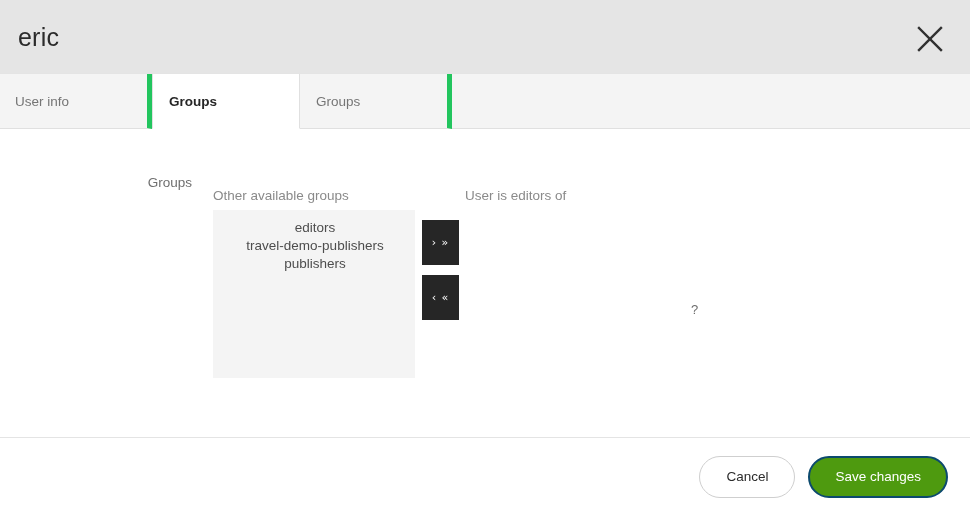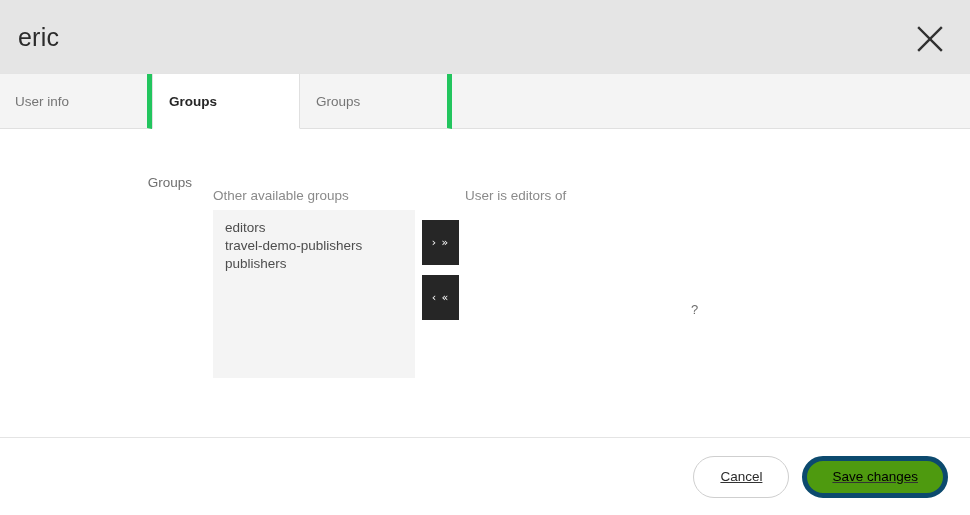--- a/index.html
+++ b/index.html
@@ -145,20 +145,21 @@
     overflow: hidden;
     cursor: default;
   }
   .picklist-option {
     font-size: 13.5px;
     color: #4d4d4d;
     line-height: 18.2px;
     padding: 0 10px 0 12px;
     white-space: nowrap;
     cursor: pointer;
+    text-align: center;
   }
 
   
   .transfer-buttons {
     position: absolute;
     left: 422px;
     top: 48px;
     width: 37px;
   }
   .transfer-button {
@@ -192,21 +193,20 @@
     position: relative;
     height: 78px;
     flex: 0 0 78px;
     border-top: 1px solid #e4e4e4;
     background: #ffffff;
     box-sizing: border-box;
     display: flex;
     align-items: center;
     justify-content: flex-end;
     padding-right: 22px;
-    text-decoration: underline;
   }
   .btn {
     border-radius: 22px;
     font-size: 13.5px;
     cursor: pointer;
     display: flex;
     align-items: center;
     justify-content: center;
     box-sizing: border-box;
     white-space: nowrap;
@@ -216,22 +216,22 @@
     padding: 0 26px;
     background: #ffffff;
     border: 1px solid #cfcfcf;
     color: #2b2b2b;
     margin-right: 13px;
   }
   .btn-save {
     height: 42px;
     padding: 0 25px;
     background: #4e9a0f;
-    border: 5px solid #0c4a6e;
-    color: #000000;
+    border: 2px solid #0c4a6e;
+    color: #ffffff;
   }
 </style>
 </head>
 <body>
 
 <div class="dialog">
 
   <div class="dialog-header">
     <div class="dialog-title">eric</div>
     <div class="close-button">

